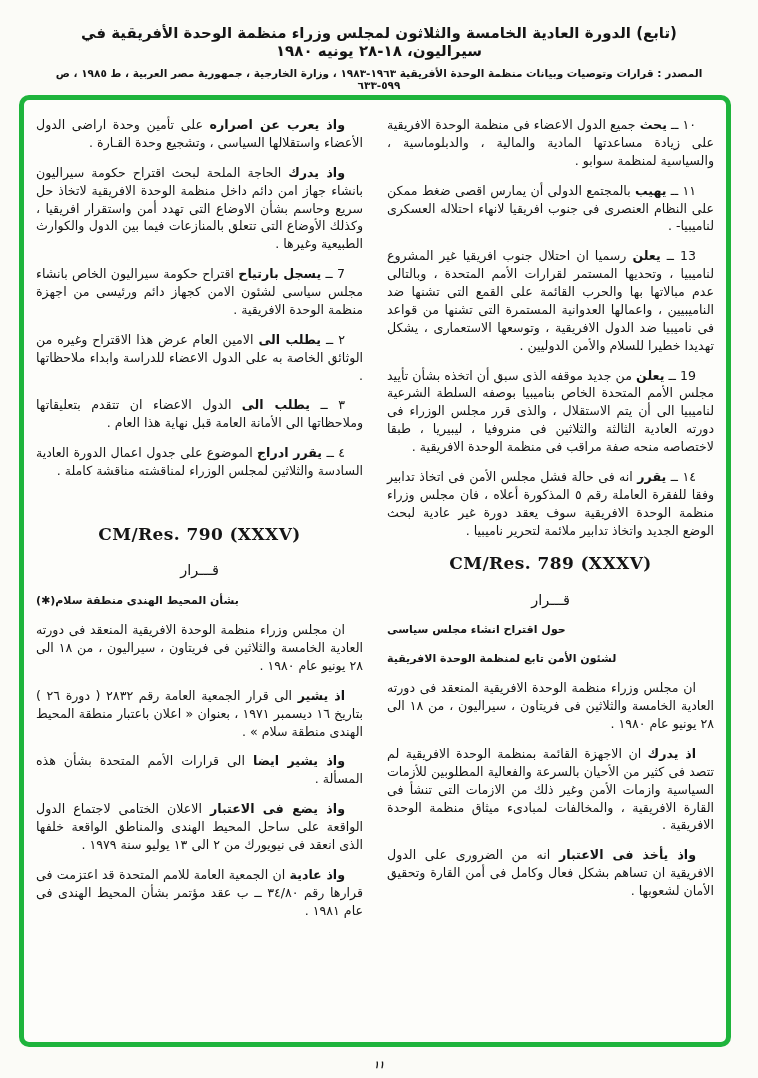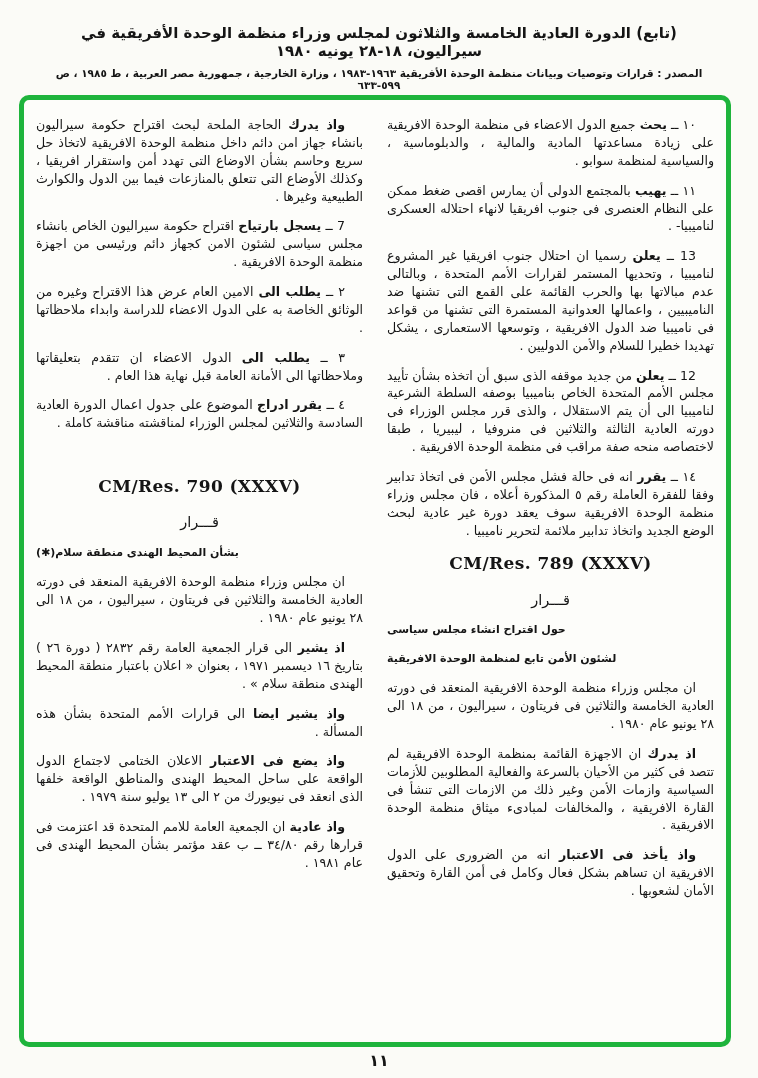--- a/index.html
+++ b/index.html
@@ -96,55 +96,57 @@
     text-indent:0;
   }
   .fn-marker{
     font-size:12px;
   }
   .page-number{
     position:absolute;
     left:0;right:0;
     bottom:8px;
     text-align:center;
-    font-size:16px;
+    font-size:10px;
     font-weight:bold;
     direction:rtl;
+    font-style:italic;
   }
 </style>
 </head>
 <body>
 
 <header class="page-header">
   <div class="h-title">(تابع) الدورة العادية الخامسة والثلاثون لمجلس وزراء منظمة الوحدة الأفريقية في سيراليون، ١٨-٢٨ يونيه ١٩٨٠</div>
   <div class="h-source">المصدر : قرارات وتوصيات وبيانات منظمة الوحدة الأفريقية ١٩٦٣-١٩٨٣ ، وزارة الخارجية ، جمهورية مصر العربية ، ط ١٩٨٥ ، ص ٥٩٩-٦٣٣</div>
 </header>
 
 <div class="green-box">
   <div class="cols">
 
     <section class="col">
       <p class="para"><span>١٠ ــ </span><b>يحث</b><span> جميع الدول الاعضاء فى منظمة الوحدة الافريقية على زيادة مساعدتها المادية والمالية ، والدبلوماسية ، والسياسية لمنظمة سوابو .</span></p>
       <p class="para"><span>١١ ــ </span><b>يهيب</b><span> بالمجتمع الدولى أن يمارس اقصى ضغط ممكن على النظام العنصرى فى جنوب افريقيا لانهاء احتلاله العسكرى لناميبيا- .</span></p>
       <p class="para"><span>13 ــ </span><b>يعلن</b><span> رسميا ان احتلال جنوب افريقيا غير المشروع لناميبيا ، وتحديها المستمر لقرارات الأمم المتحدة ، وبالتالى عدم مبالاتها بها والحرب القائمة على القمع التى تشنها ضد الناميبيين ، واعمالها العدوانية المستمرة التى تشنها من قواعد فى ناميبيا ضد الدول الافريقية ، وتوسعها الاستعمارى ، يشكل تهديدا خطيرا للسلام والأمن الدوليين .</span></p>
-      <p class="para"><span>12 ــ </span><b>يعلن</b><span> من جديد موقفه الذى سبق أن اتخذه بشأن تأييد مجلس الأمم المتحدة الخاص بناميبيا بوصفه السلطة الشرعية لناميبيا الى أن يتم الاستقلال ، والذى قرر مجلس الوزراء فى دورته العادية الثالثة والثلاثين فى منروفيا ، ليبيريا ، طبقا لاختصاصه منحه صفة مراقب فى منظمة الوحدة الافريقية .</span></p>
+      <p class="para"><span>19 ــ </span><b>يعلن</b><span> من جديد موقفه الذى سبق أن اتخذه بشأن تأييد مجلس الأمم المتحدة الخاص بناميبيا بوصفه السلطة الشرعية لناميبيا الى أن يتم الاستقلال ، والذى قرر مجلس الوزراء فى دورته العادية الثالثة والثلاثين فى منروفيا ، ليبيريا ، طبقا لاختصاصه منحه صفة مراقب فى منظمة الوحدة الافريقية .</span></p>
       <p class="para"><span>١٤ ــ </span><b>يقرر</b><span> انه فى حالة فشل مجلس الأمن فى اتخاذ تدابير وفقا للفقرة العاملة رقم ٥ المذكورة أعلاه ، فان مجلس وزراء منظمة الوحدة الافريقية سوف يعقد دورة غير عادية لبحث الوضع الجديد واتخاذ تدابير ملائمة لتحرير ناميبيا .</span></p>
 
       <div class="res-code">CM/Res. 789 (XXXV)</div>
       <h2 class="sec-title">قـــرار</h2>
       <h3 class="sec-sub">حول اقتراح انشاء مجلس سياسى</h3>
       <h3 class="sec-sub">لشئون الأمن تابع لمنظمة الوحدة الافريقية</h3>
 
       <p class="para"><span></span><b></b><span>ان مجلس وزراء منظمة الوحدة الافريقية المنعقد فى دورته العادية الخامسة والثلاثين فى فريتاون ، سيراليون ، من ١٨ الى ٢٨ يونيو عام ١٩٨٠ .</span></p>
       <p class="para"><span></span><b>اذ يدرك</b><span> ان الاجهزة القائمة بمنظمة الوحدة الافريقية لم تتصد فى كثير من الأحيان بالسرعة والفعالية المطلوبين للأزمات السياسية وازمات الأمن وغير ذلك من الازمات التى تنشأ فى القارة الافريقية ، والمخالفات لمبادىء ميثاق منظمة الوحدة الافريقية .</span></p>
       <p class="para"><span></span><b>واذ يأخذ فى الاعتبار</b><span> انه من الضرورى على الدول الافريقية ان تساهم بشكل فعال وكامل فى أمن القارة وتحقيق الأمان لشعوبها .</span></p>
 
     </section>
 
     <section class="col">
+      <p class="para"><span></span><b>واذ يعرب عن اصراره</b><span> على تأمين وحدة اراضى الدول الأعضاء واستقلالها السياسى ، وتشجيع وحدة القـارة .</span></p>
       <p class="para"><span></span><b>واذ يدرك</b><span> الحاجة الملحة لبحث اقتراح حكومة سيراليون بانشاء جهاز امن دائم داخل منظمة الوحدة الافريقية لاتخاذ حل سريع وحاسم بشأن الاوضاع التى تهدد أمن واستقرار افريقيا ، وكذلك الأوضاع التى تتعلق بالمنازعات فيما بين الدول والكوارث الطبيعية وغيرها .</span></p>
       <p class="para"><span>7 ــ </span><b>يسجل بارتياح</b><span> اقتراح حكومة سيراليون الخاص بانشاء مجلس سياسى لشئون الامن كجهاز دائم ورئيسى من اجهزة منظمة الوحدة الافريقية .</span></p>
       <p class="para"><span>٢ ــ </span><b>يطلب الى</b><span> الامين العام عرض هذا الاقتراح وغيره من الوثائق الخاصة به على الدول الاعضاء للدراسة وابداء ملاحظاتها .</span></p>
       <p class="para"><span>٣ ــ </span><b>يطلب الى</b><span> الدول الاعضاء ان تتقدم بتعليقاتها وملاحظاتها الى الأمانة العامة قبل نهاية هذا العام .</span></p>
       <p class="para"><span>٤ ــ </span><b>يقرر ادراج</b><span> الموضوع على جدول اعمال الدورة العادية السادسة والثلاثين لمجلس الوزراء لمناقشته مناقشة كاملة .</span></p>
 
       <div class="res-code big-gap">CM/Res. 790 (XXXV)</div>
       <h2 class="sec-title">قـــرار</h2>
       <h3 class="sec-sub">بشأن المحيط الهندى منطقة سلام(✱)</h3>
 

